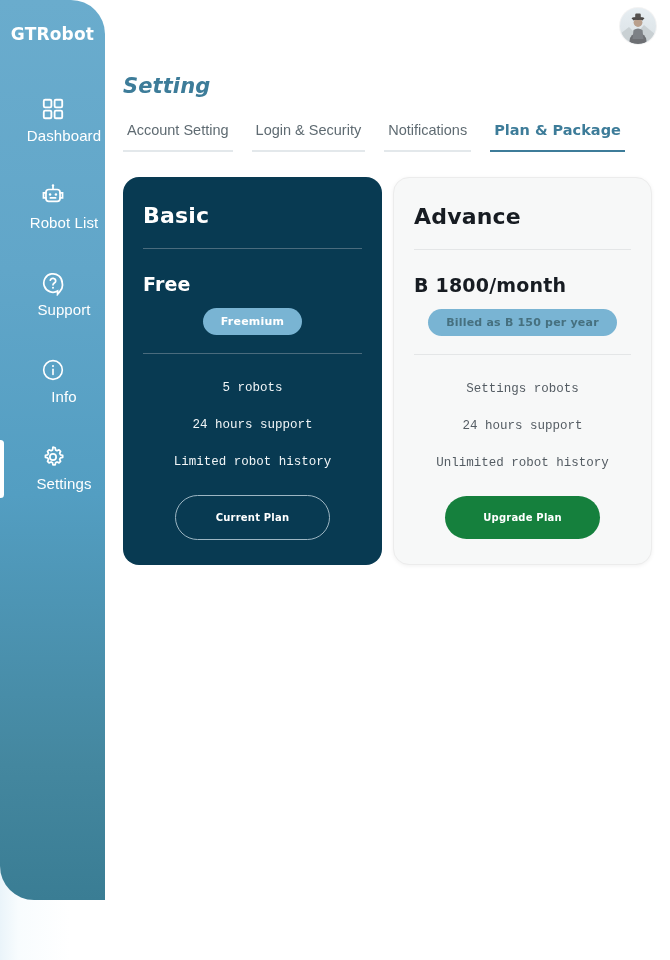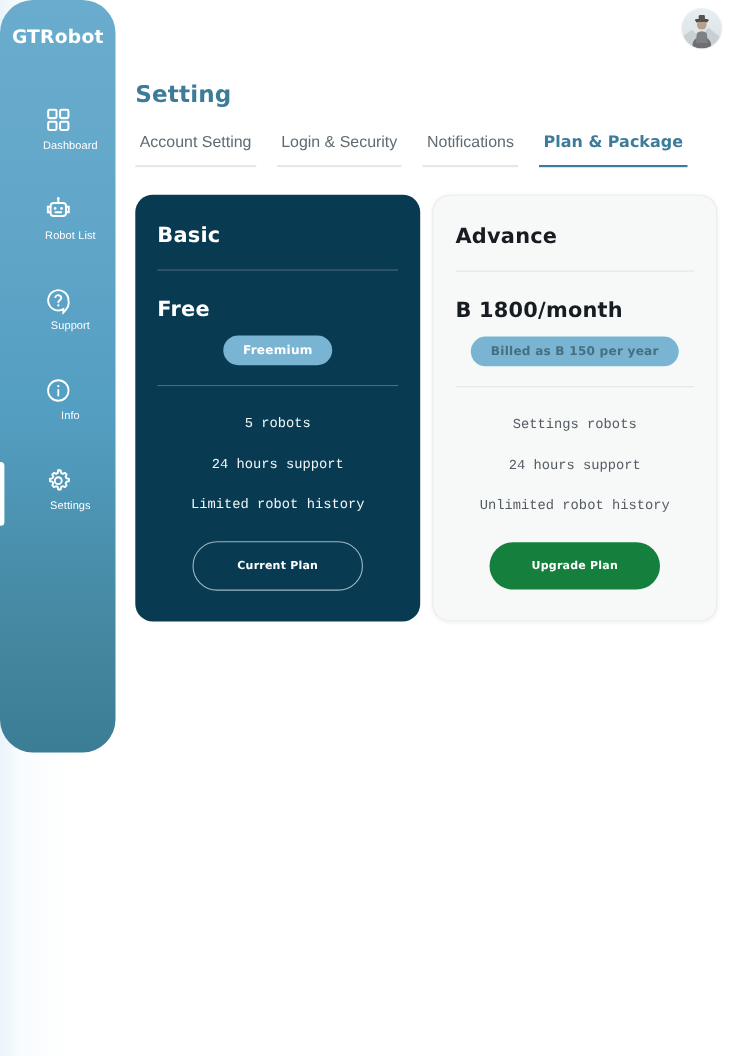--- a/index.html
+++ b/index.html
@@ -22,28 +22,27 @@
     inset: 0;
     display: flex;
     background: linear-gradient(to right, #eaf4fa 0px, #f8fcfe 18px, #ffffff 70px, #ffffff 100%);
   }
 
   
   #sidebar {
     position: relative;
     width: 105px;
     flex: 0 0 105px;
-    height: 684px;
+    height: 900px;
     background: linear-gradient(to bottom, #6aaccd 0%, #61a6c9 30%, #539ec2 55%, #44879f 85%, #3a7d94 100%);
     border-top-right-radius: 34px;
     border-bottom-left-radius: 34px;
     padding-top: 10px;
     color: #ffffff;
     z-index: 2;
-    border-radius: 30px;
   }
 
   #brand {
     text-align: center;
     font-size: 17px;
     font-weight: bold;
     letter-spacing: 0.2px;
     color: #ffffff;
     margin-top: 14px;
     margin-bottom: 42px;
@@ -60,21 +59,21 @@
     gap: 6px;
     padding: 10px 0 12px 0;
     margin-bottom: 18px;
     cursor: pointer;
   }
 
   .nav-icon { display: block; width: 26px; height: 26px; }
   .nav-icon svg { display: block; width: 100%; height: 100%; }
 
   .nav-label {
-    font-size: 10px;
+    font-size: 15px;
     color: #ffffff;
     letter-spacing: 0.1px;
     text-align: center;
     line-height: 1;
     padding-left: 23px;
   }
 
   
   .active-indicator {
     position: absolute;
@@ -108,20 +107,21 @@
   }
   #avatar svg { display: block; width: 100%; height: 100%; }
 
   #page-title {
     margin-top: 74px;
     font-size: 21px;
     font-weight: bold;
     color: #3d7c99;
     letter-spacing: 0.1px;
     font-family: "DejaVu Sans", sans-serif;
+    font-style: italic;
   }
 
   
   #tabs {
     display: flex;
     align-items: flex-end;
     gap: 19px;
     margin-top: 25px;
   }
 
@@ -165,21 +165,21 @@
 
   .plan-card.light {
     background: #f7f8f8;
     color: #1b2027;
     border: 1px solid #ececec;
     box-shadow: 0 1px 4px rgba(0,0,0,0.06);
     min-height: 388px;
   }
 
   .plan-name {
-    font-size: 19px;
+    font-size: 22px;
     font-weight: bold;
     letter-spacing: 0.2px;
     font-family: "DejaVu Sans", sans-serif;
   }
   .plan-card.dark .plan-name { color: #ffffff; }
   .plan-card.light .plan-name { color: #171c22; }
 
   .divider { height: 1px; width: 100%; }
   .plan-card.dark .divider { background: #4a6b7d; }
   .plan-card.light .divider { background: #e4e6e7; }

